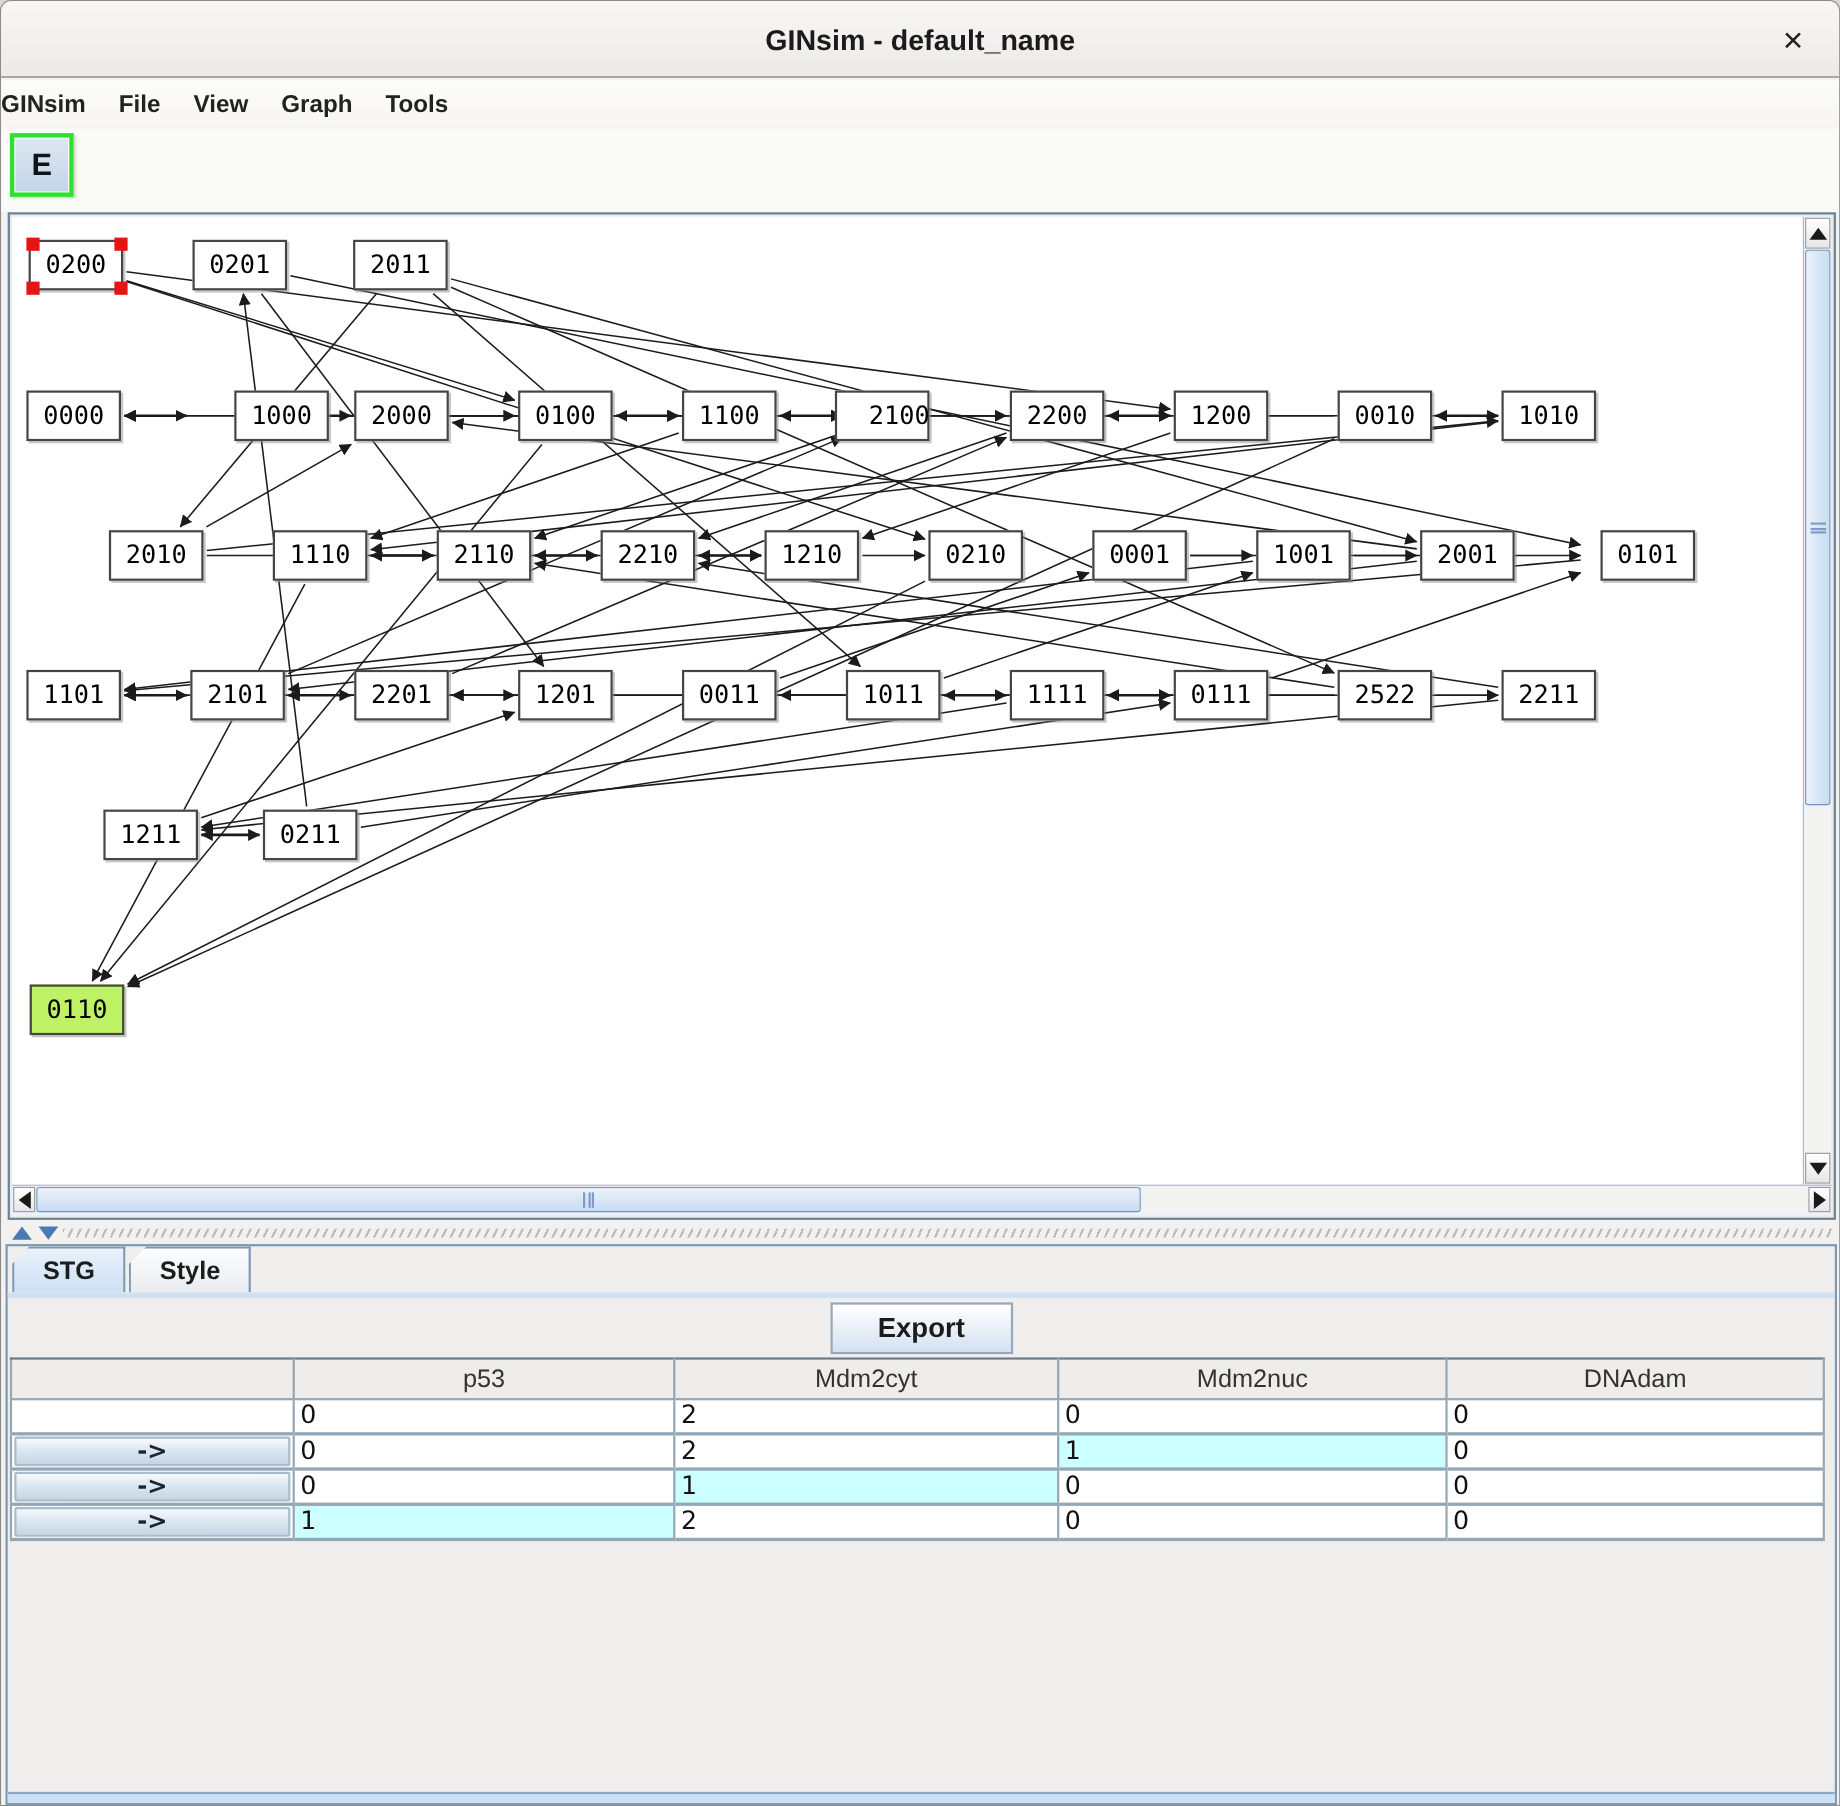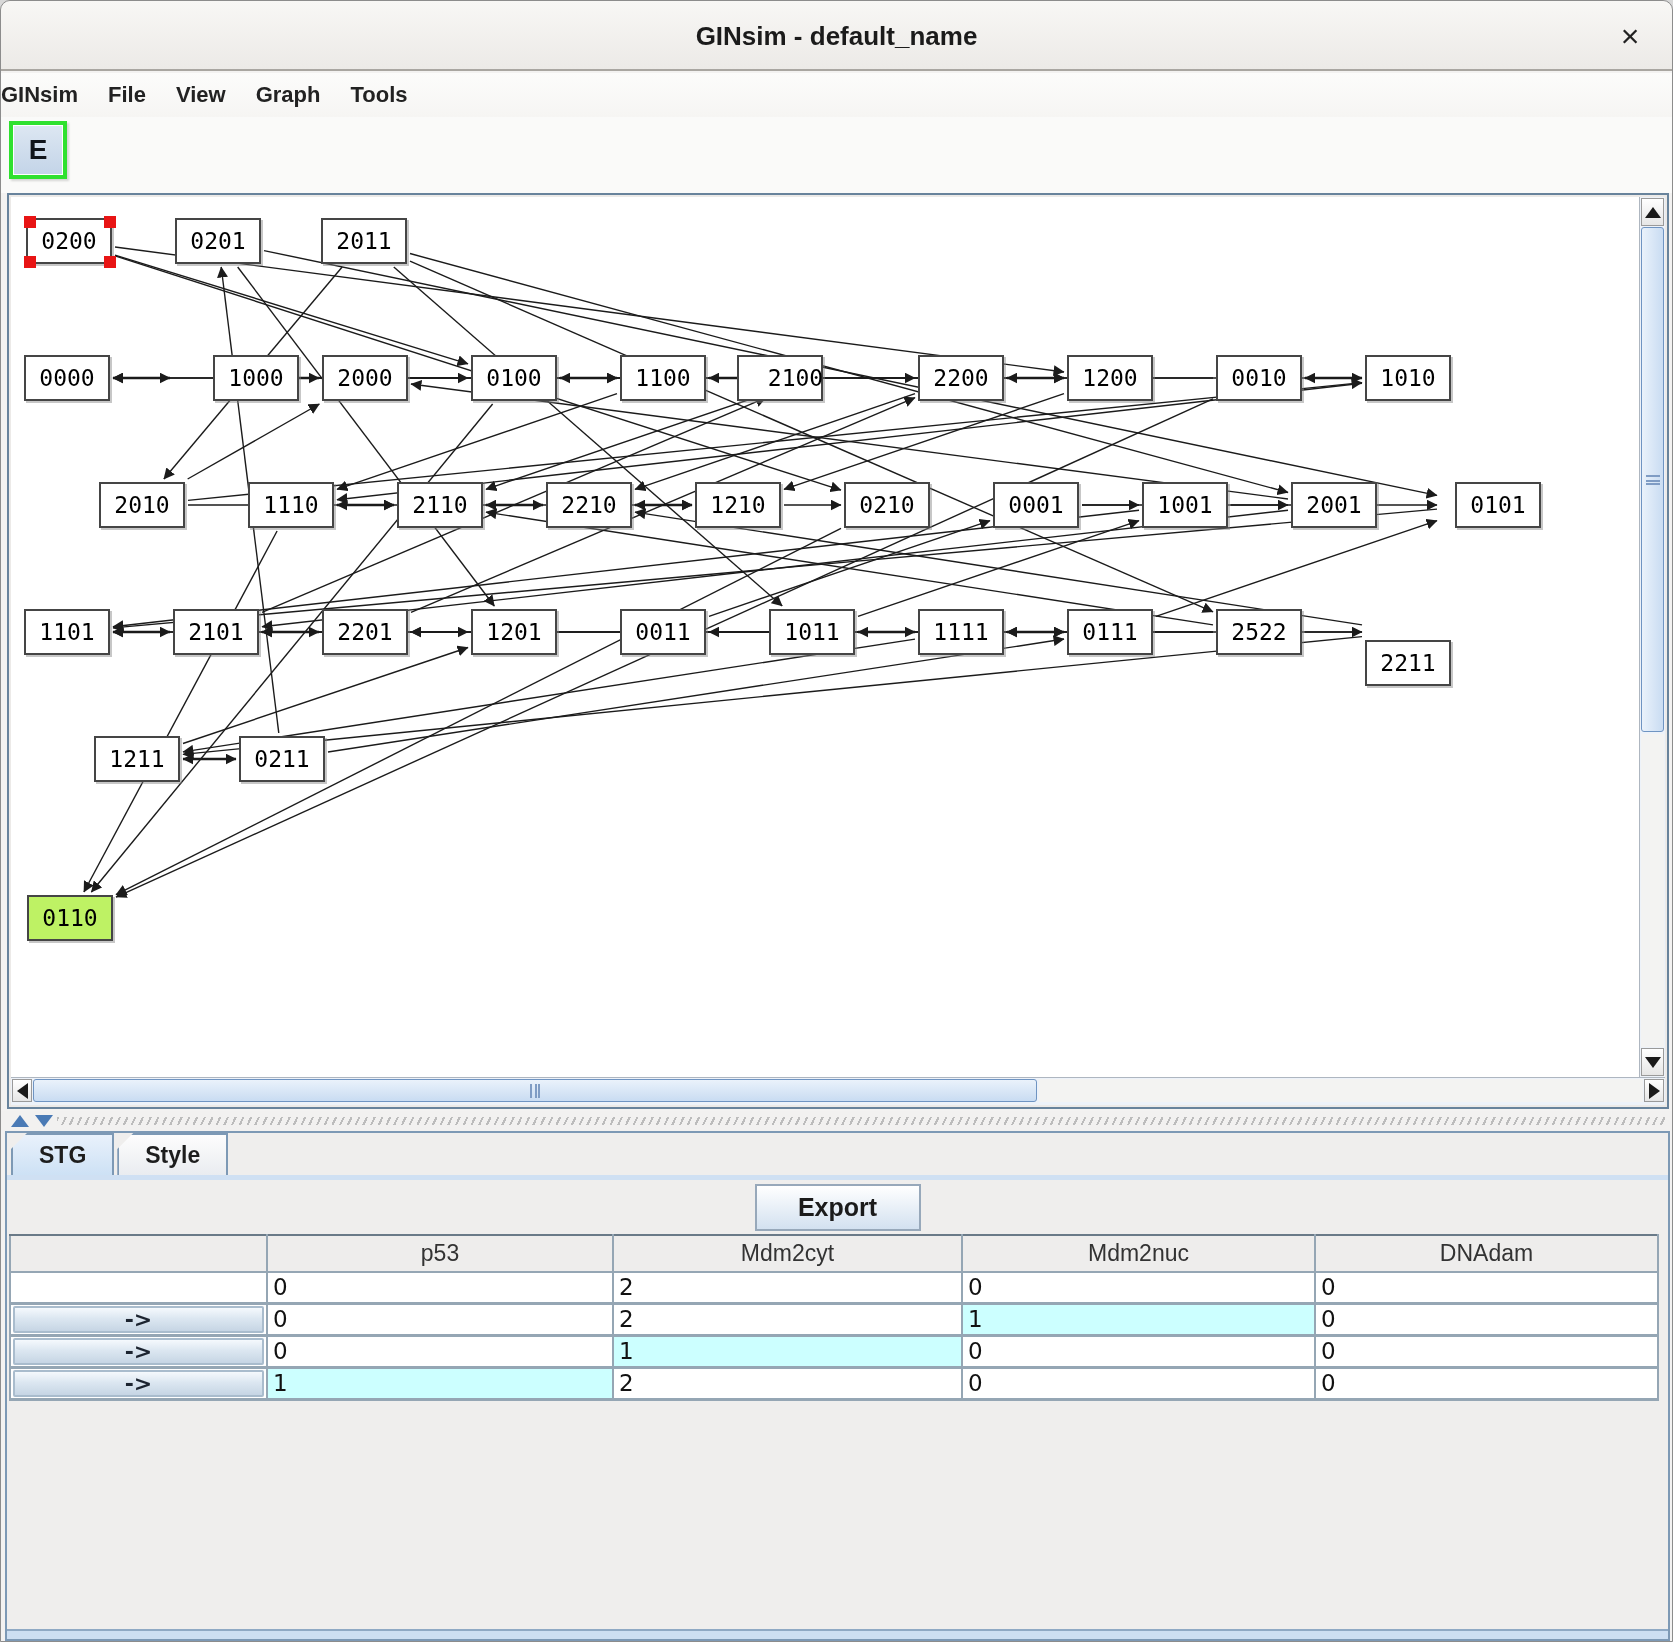--- a/index.html
+++ b/index.html
@@ -215,21 +215,21 @@
           <line x1="1351" y1="427.86691086691087" x2="624" y2="315.13308913308913" stroke="#1b1b1b" stroke-width="1.4" marker-end="url(#arr)"></line>
         </svg>
         <div class="node" style="left: 15px; top: 21px;">0200<div class="handle" style="left: -4px; top: -4px;"></div><div class="handle" style="left: 76px; top: -4px;"></div><div class="handle" style="left: -4px; top: 36px;"></div><div class="handle" style="left: 76px; top: 36px;"></div></div>
         <div class="node" style="left: 164px; top: 21px;">0201</div>
         <div class="node" style="left: 310px; top: 21px;">2011</div>
         <div class="node" style="left: 13px; top: 158px;">0000</div>
         <div class="node" style="left: 162px; top: 158px; margin-left: 40px;">1000</div>
         <div class="node" style="left: 311px; top: 158px;">2000</div>
         <div class="node" style="left: 460px; top: 158px;">0100</div>
         <div class="node" style="left: 609px; top: 158px;">1100</div>
-        <div class="node" style="left: 726px; top: 158px; padding-left: 31px;">2100</div>
+        <div class="node" style="left: 748px; top: 158px; padding-left: 31px;">2100</div>
         <div class="node" style="left: 907px; top: 158px;">2200</div>
         <div class="node" style="left: 1056px; top: 158px;">1200</div>
         <div class="node" style="left: 1205px; top: 158px;">0010</div>
         <div class="node" style="left: 1354px; top: 158px;">1010</div>
         <div class="node" style="left: 88px; top: 285px;">2010</div>
         <div class="node" style="left: 237px; top: 285px;">1110</div>
         <div class="node" style="left: 386px; top: 285px;">2110</div>
         <div class="node" style="left: 535px; top: 285px;">2210</div>
         <div class="node" style="left: 684px; top: 285px;">1210</div>
         <div class="node" style="left: 833px; top: 285px;">0210</div>
@@ -239,21 +239,21 @@
         <div class="node" style="left: 1444px; top: 285px;">0101</div>
         <div class="node" style="left: 13px; top: 412px;">1101</div>
         <div class="node" style="left: 162px; top: 412px;">2101</div>
         <div class="node" style="left: 311px; top: 412px;">2201</div>
         <div class="node" style="left: 460px; top: 412px;">1201</div>
         <div class="node" style="left: 609px; top: 412px;">0011</div>
         <div class="node" style="left: 758px; top: 412px;">1011</div>
         <div class="node" style="left: 907px; top: 412px;">1111</div>
         <div class="node" style="left: 1056px; top: 412px;">0111</div>
         <div class="node" style="left: 1205px; top: 412px;">2522</div>
-        <div class="node" style="left: 1354px; top: 412px; margin-top: 31px;">2211</div>
+        <div class="node" style="left: 1354px; top: 412px;">2211</div>
         <div class="node" style="left: 83px; top: 539px;">1211</div>
         <div class="node" style="left: 228px; top: 539px;">0211</div>
         <div class="node stable" style="left: 16px; top: 698px;">0110</div>
       </div>
 
     <div class="vscroll">
       <div class="sb-btn" style="left:1px; top:1px; width:23px; height:28px;">
         <div class="tri tri-up"></div>
       </div>
       <div class="v-thumb">

